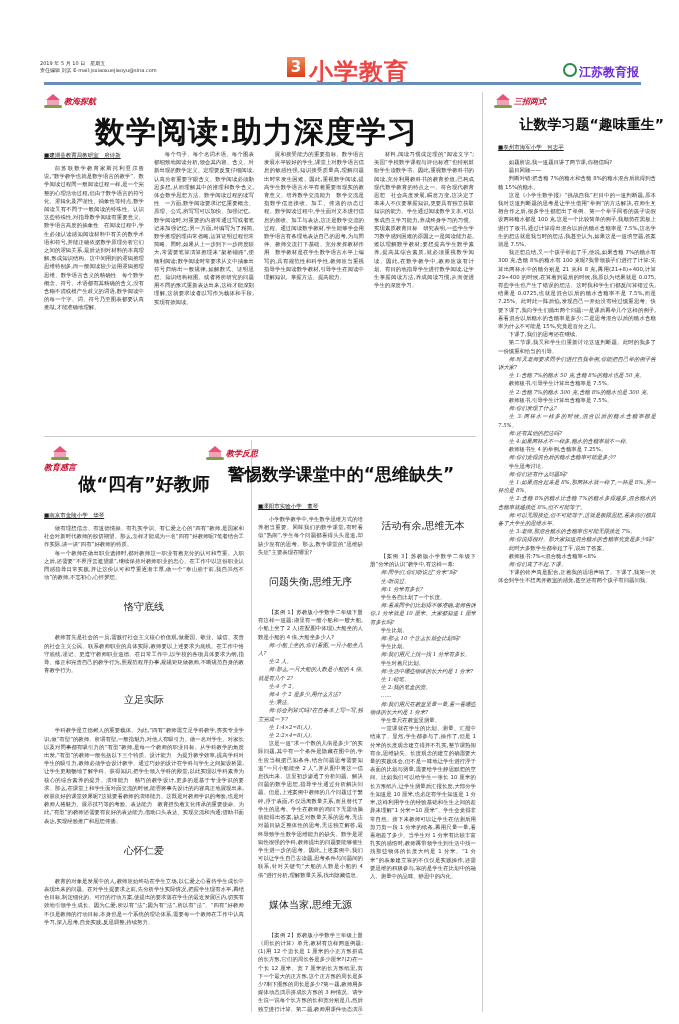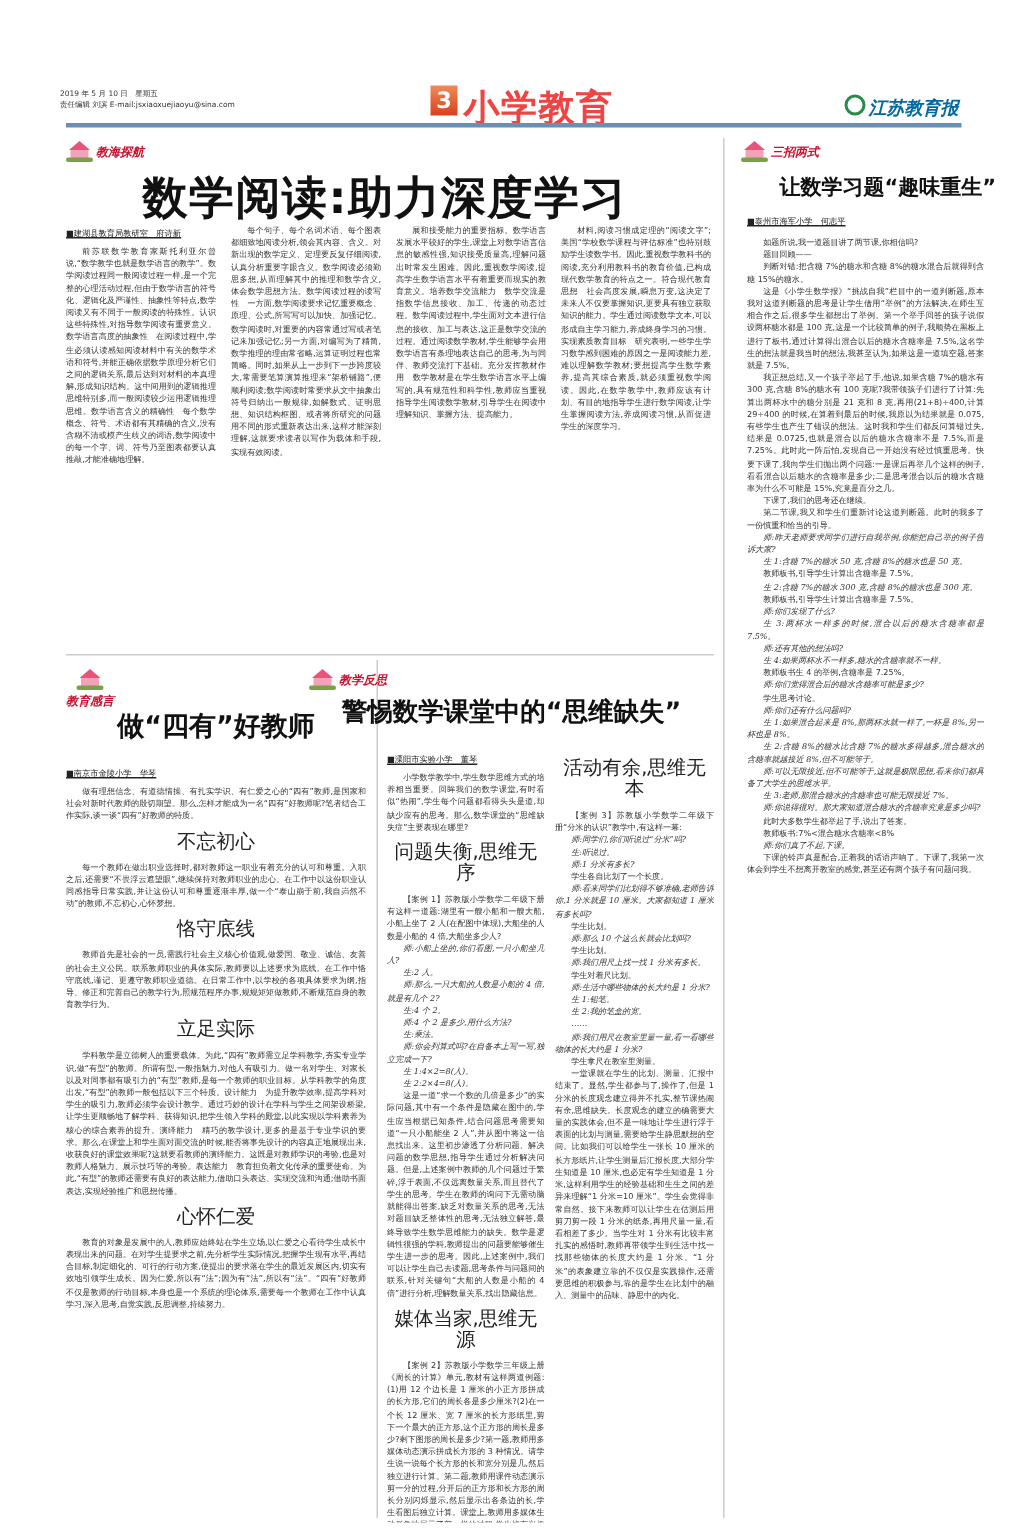--- a/index.html
+++ b/index.html
@@ -1,36 +1,36 @@
 <!DOCTYPE html>
 <html><head>
 <meta charset="utf-8">
 <style>
   html,body{margin:0;padding:0;background:#fff;}
   body{width:679px;height:1024px;position:relative;overflow:hidden;font-family:"DejaVu Sans","Liberation Sans",sans-serif;color:#222;}
   .abs{position:absolute;}
   .masthead-meta{left:40px;top:60px;font-size:5px;line-height:7px;color:#333;}
   .page-no{left:287px;top:57px;width:18px;height:20px;background:linear-gradient(#f08a5a,#d9401c);color:#fff;font-weight:bold;font-size:15px;line-height:20px;text-align:center;}
   .page-name{left:309px;top:56px;font-size:24px;font-weight:bold;color:#ef4444;letter-spacing:1px;text-decoration:underline;}
-  .paper-logo{left:563px;top:63px;font-size:12px;color:#0369a1;font-style:italic;font-weight:bold;font-family:"DejaVu Serif",serif;}
+  .paper-logo{left:563px;top:63px;font-size:12px;color:#6d28d9;font-weight:bold;font-family:"DejaVu Serif",serif;}
   .paper-logo .e{display:inline-block;width:10px;height:10px;border-radius:50%;border:2px solid #2a8a4a;font-size:0;vertical-align:-1px;margin-right:2px;}
   .top-rule{left:44px;top:82px;width:597px;height:3px;background:#6a8fb5;}
   .rule-v{width:1px;background:#ccc;}
   .rule-h{height:1px;background:#ccc;}
   .sec-tag{display:flex;align-items:center;gap:2px;}
   .sec-tag .house{width:18px;height:14px;position:relative;}
   .sec-tag .house .roof{position:absolute;left:2px;top:0;width:0;height:0;border-left:7px solid transparent;border-right:7px solid transparent;border-bottom:6px solid #e7547a;}
   .sec-tag .house .body{position:absolute;left:3px;top:6px;width:12px;height:6px;background:#f3a3b7;}
   .sec-tag .house .base{position:absolute;left:0;top:11px;width:18px;height:3px;background:#7aa04a;border-radius:2px;}
   .sec-tag .label{font-size:8px;color:#c8102e;font-style:italic;font-weight:bold;}
   .headline{font-weight:bold;color:#111;text-align:center;white-space:nowrap;}
   .byline{font-size:5.5px;color:#222;text-decoration:underline;}
   .col{font-size:5.4px;line-height:8.2px;color:#333;text-align:justify;overflow:hidden;}
   .col p{margin:0;text-indent:2em;}
-  .col .sub{text-align:center;font-size:13px;line-height:14px;margin:6px 0;text-indent:0;color:#222;}
+  .col .sub{text-align:center;font-size:10px;line-height:14px;margin:19px 0;text-indent:0;color:#222;}
   .col .dlg{font-style:italic;font-family:"DejaVu Serif",serif;}
 </style>
 </head>
 <body>
 
 <div class="abs masthead-meta">
   <div>2019 年 5 月 10 日　星期五</div>
   <div>责任编辑 刘滨 E-mail:jsxiaoxuejiaoyu@sina.com</div>
 </div>
 <div class="abs page-no">3</div>
@@ -112,21 +112,20 @@
       <span class="roof"></span>
       <span class="body"></span>
       <span class="base"></span>
     </span>
   <span class="label">教育感言</span>
 </div>
 <div class="abs headline" style="left:44px;top:472px;width:200px;font-size:18px;">做“四有”好教师</div>
 <div class="abs byline" style="left:44px;top:512px;">■南京市金陵小学　华琴</div>
 <div class="abs col" style="left:44px;top:524px;width:200px;height:490px;">
   <p>做有理想信念、有道德情操、有扎实学识、有仁爱之心的“四有”教师,是国家和社会对新时代教师的殷切期望。那么,怎样才能成为一名“四有”好教师呢?笔者结合工作实际,谈一谈“四有”好教师的特质。</p>
-  <p class="sub">不忘初心</p>
   <p>每一个教师在做出职业选择时,都对教师这一职业有着充分的认可和尊重。入职之后,还需要“不畏浮云遮望眼”,继续保持对教师职业的忠心。在工作中以这份职业认同感指导日常实践,并让这份认可和尊重逐渐丰厚,做一个“泰山崩于前,我自岿然不动”的教师,不忘初心,心怀梦想。</p>
   <p class="sub">恪守底线</p>
   <p>教师首先是社会的一员,需践行社会主义核心价值观,做爱国、敬业、诚信、友善的社会主义公民。联系教师职业的具体实际,教师要以上述要求为底线。在工作中恪守底线,谨记、更遵守教师职业道德。在日常工作中,以学校的各项具体要求为纲,指导、修正和完善自己的教学行为,照规范程序办事,规规矩矩做教师,不断规范自身的教育教学行为。</p>
   <p class="sub">立足实际</p>
   <p>学科教学是立德树人的重要载体。为此,“四有”教师需立足学科教学,夯实专业学识,做“有型”的教师。所谓有型,一般指魅力,对他人有吸引力。做一名对学生、对家长以及对同事都有吸引力的“有型”教师,是每一个教师的职业目标。从学科教学的角度出发,“有型”的教师一般包括以下三个特质。设计能力　为提升教学效率,提高学科对学生的吸引力,教师必须学会设计教学。通过巧妙的设计在学科与学生之间架设桥梁,让学生更顺畅地了解学科、获得知识,把学生领入学科的殿堂,以此实现以学科素养为核心的综合素养的提升。演绎能力　精巧的教学设计,更多的是基于专业学识的要求。那么,在课堂上和学生面对面交流的时候,能否将事先设计的内容真正地展现出来,收获良好的课堂效果呢?这就要看教师的演绎能力。这既是对教师学识的考验,也是对教师人格魅力、展示技巧等的考验。表达能力　教育担负着文化传承的重要使命。为此,“有型”的教师还需要有良好的表达能力,借助口头表达、实现交流和沟通;借助书面表达,实现经验推广和思想传播。</p>
   <p class="sub">心怀仁爱</p>
   <p>教育的对象是发展中的人,教师应始终站在学生立场,以仁爱之心看待学生成长中表现出来的问题。在对学生提要求之前,先分析学生实际情况,把握学生现有水平,再结合目标,制定细化的、可行的行动方案,使提出的要求落在学生的最近发展区内,切实有效地引领学生成长。因为仁爱,所以有“法”;因为有“法”,所以有“法”。“四有”好教师不仅是教师的行动目标,本身也是一个系统的理论体系,需要每一个教师在工作中认真学习,深入思考,自觉实践,反思调整,持续努力。</p>
 </div>
 
 <div class="abs sec-tag" style="left:206px;top:446px;">

